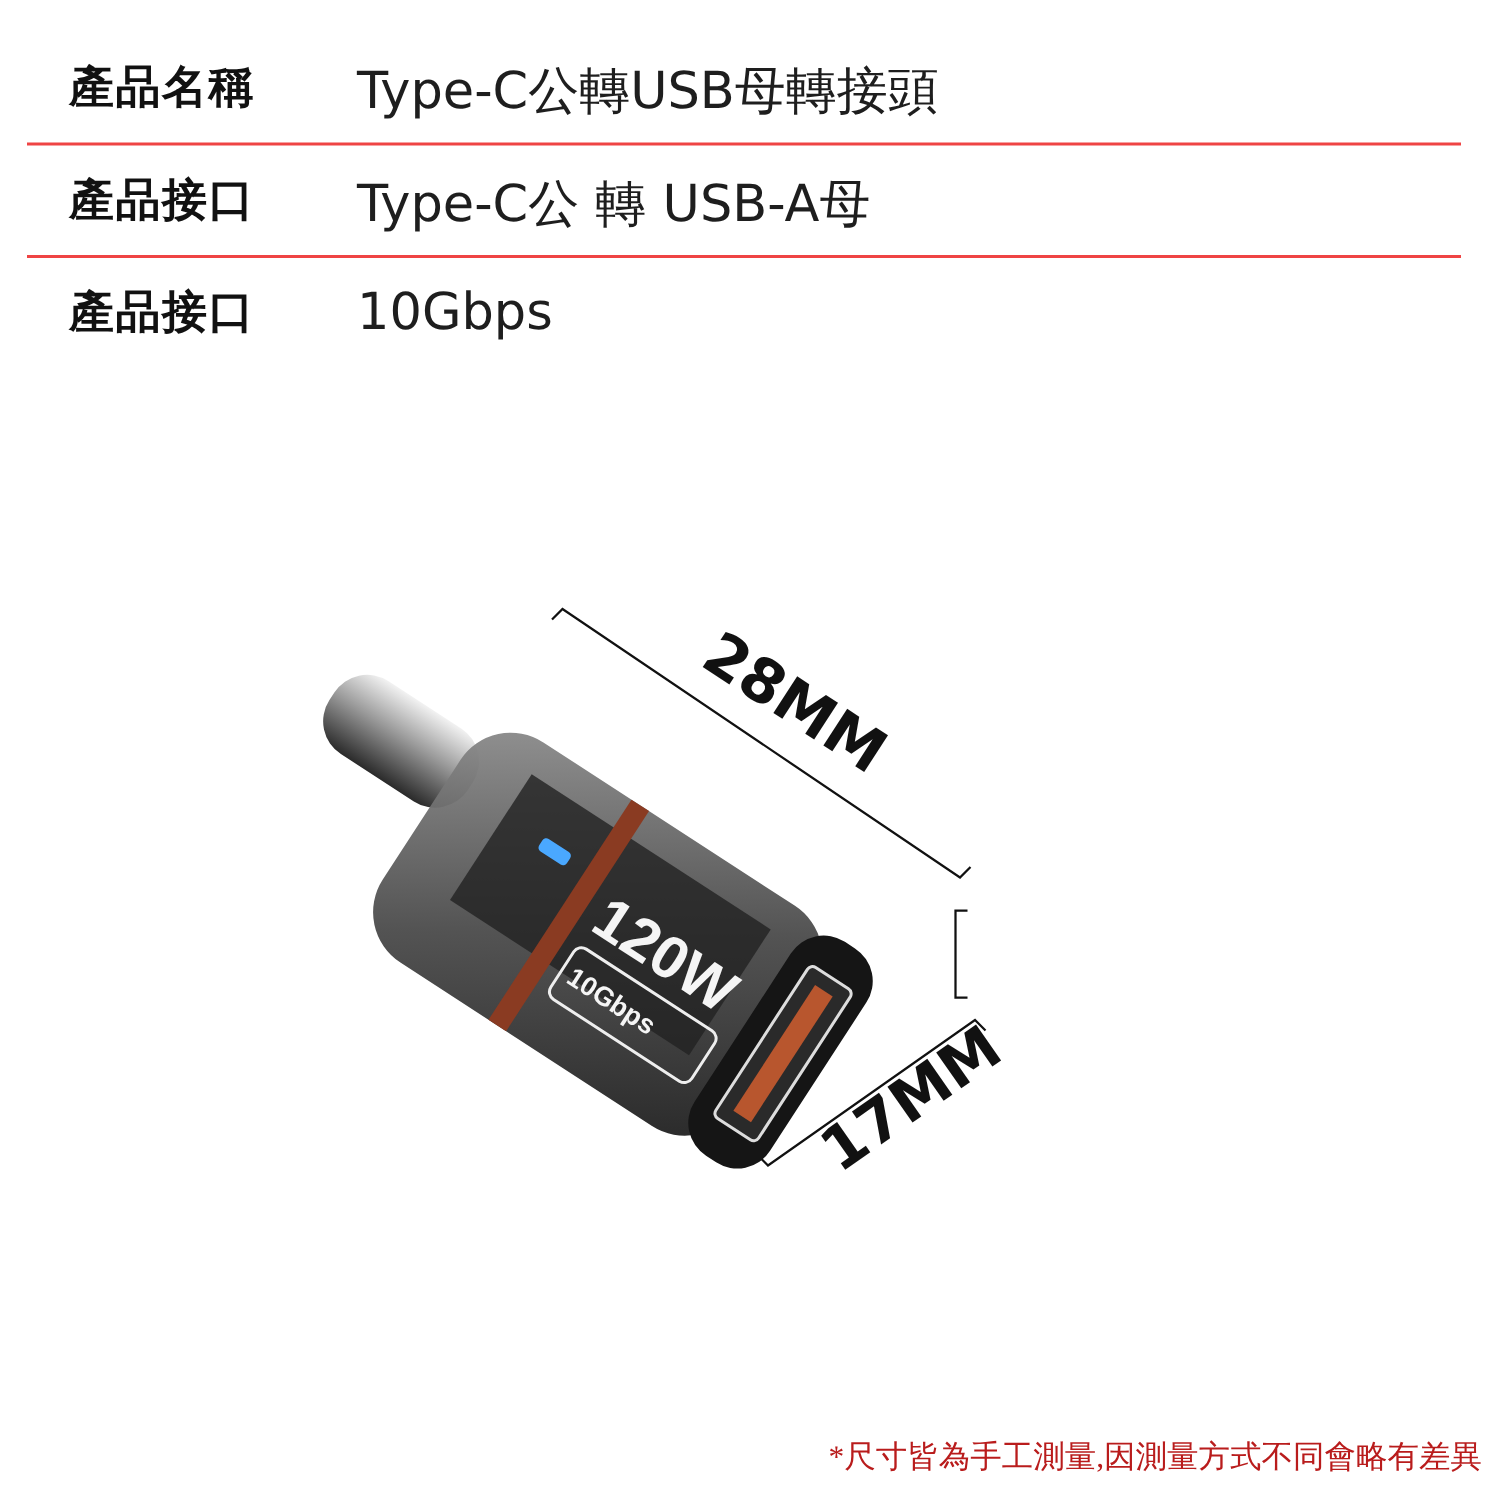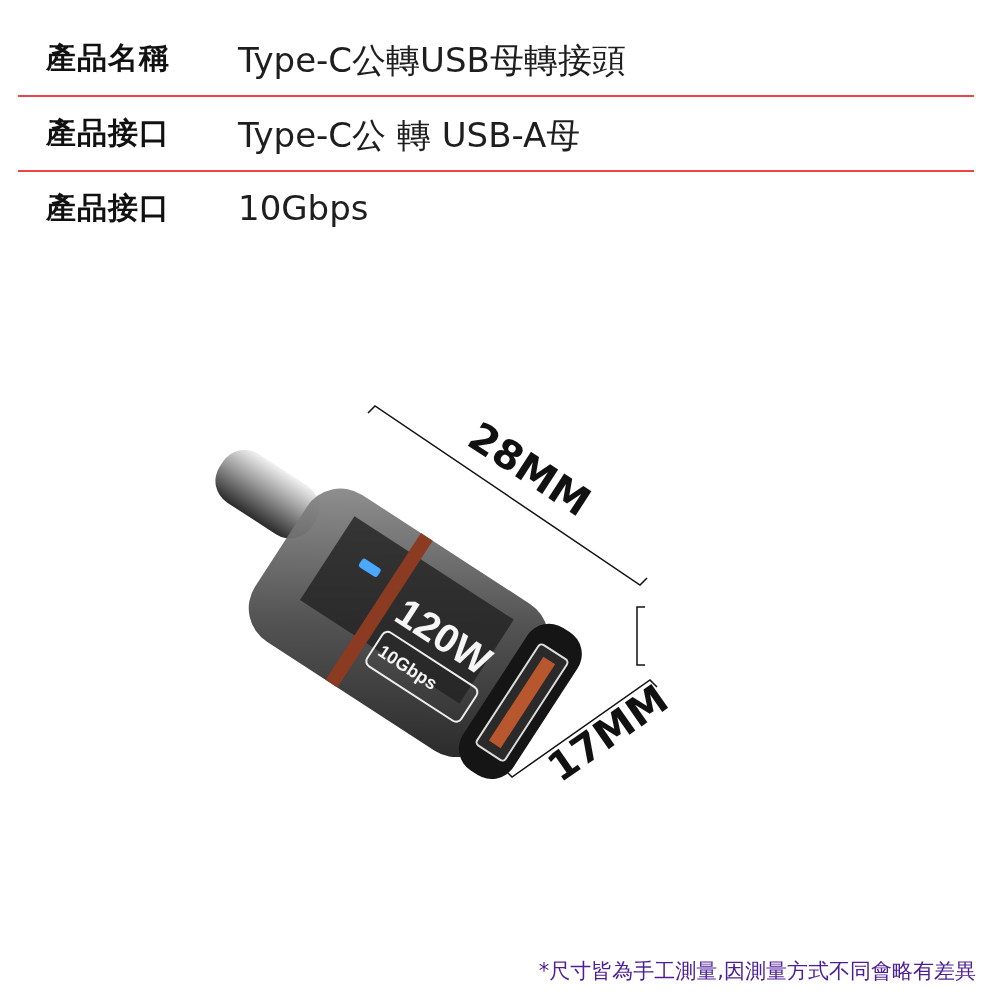--- a/index.html
+++ b/index.html
@@ -5,21 +5,21 @@
   html, body { margin:0; padding:0; background:#ffffff; }
   body { width:1000px; height:1000px; position:relative; overflow:hidden;
          font-family:"DejaVu Sans","Liberation Sans",sans-serif; color:#1a1a1a; }
   .spec-table { position:absolute; left:18px; top:22px; width:956px; }
   .spec-row { position:relative; height:73px; border-bottom:2px solid #ef4444; }
   .spec-row:last-child { border-bottom:none; }
   .spec-label { position:absolute; left:28px; top:16px; font-size:30px; font-weight:bold; letter-spacing:1px; color:#111; }
   .spec-value { position:absolute; left:220px; top:16px; font-size:34px; color:#1e1e1e; }
   .product { position:absolute; left:0; top:390px; width:1000px; height:420px; }
   .dim-label { position:absolute; font-size:40px; font-weight:bold; color:#111; white-space:nowrap; }
-  .footnote { position:absolute; right:24px; top:957px; font-size:21px; color:#4c1d95; }
+  .footnote { position:absolute; right:12px; top:957px; font-size:21px; color:#b91c1c;font-family:Liberation Serif, serif; }
 </style>
 </head>
 <body>
 
 <div class="spec-table">
   <div class="spec-row">
     <span class="spec-label">產品名稱</span>
     <span class="spec-value">Type-C公轉USB母轉接頭</span>
   </div>
   <div class="spec-row">

